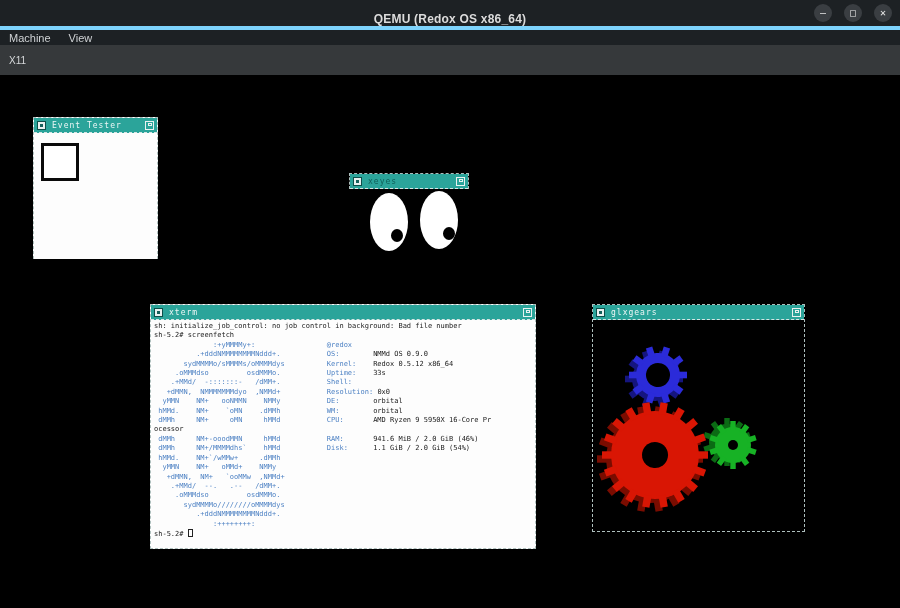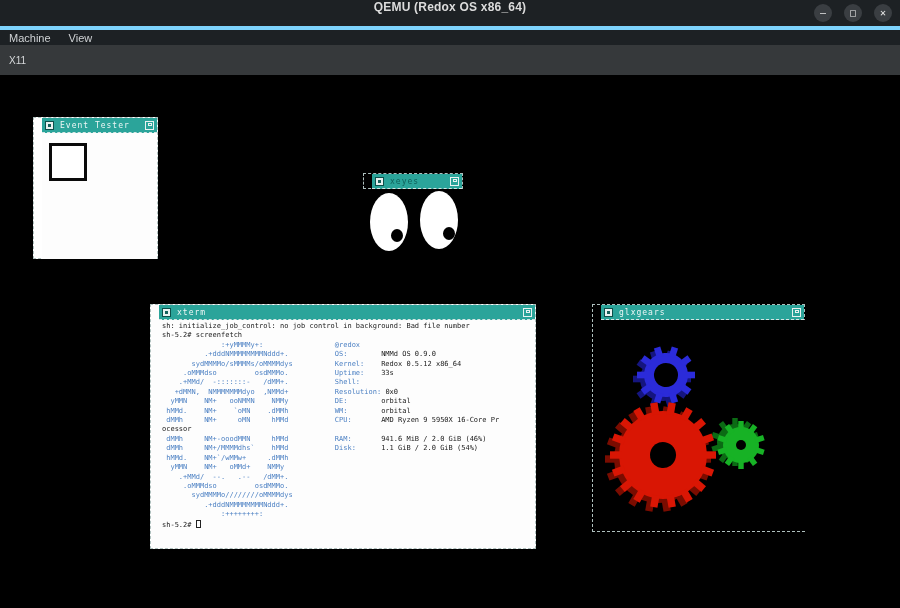--- a/index.html
+++ b/index.html
@@ -1,58 +1,58 @@
 <!DOCTYPE html>
 <html><head>
 <meta charset="utf-8">
 <style>
   * { margin:0; padding:0; box-sizing:border-box; }
   html,body { width:900px; height:608px; background:#000; overflow:hidden;
               font-family:"Liberation Sans", sans-serif; }
 
   
   .qemu-titlebar { position:relative; height:26px; background:#1d2124;
-    display:flex; align-items:flex-start; justify-content:center; }
+    display:flex; align-items:flex-end; justify-content:center; }
   .qemu-title { color:#dcdcdc; font-size:12px; font-weight:bold; letter-spacing:.2px; }
   .qemu-controls { position:absolute; right:8px; top:4px; display:flex; gap:12px; }
   .ctl-btn { width:18px; height:18px; border-radius:50%; background:#3a3e42;
     color:#e8e8e8; font-size:10px; line-height:18px; text-align:center;
     font-family:"DejaVu Sans Mono", monospace; cursor:default; }
   .qemu-menubar { height:19px; background:#1d2124; display:flex; align-items:center;
     gap:18px; padding:0 9px; border-top:4px solid #7dd3fc; }
   .menu-item { color:#cfd2d4; font-size:11px; }
   .qemu-tabstrip { height:30px; background:#36393b; display:flex; align-items:center; padding:0 9px; }
   .tab-label { color:#d5d8da; font-size:10px; }
 
   
   .desktop { position:relative; width:900px; height:545px; background:#000; }
 
   
-  .xwin { position:absolute; border:1px dashed #aebfbd;padding-left:8px; }
+  .xwin { position:absolute; border:1px dashed #aebfbd; }
   .xtitle { height:15px; background:#2ba49a; display:flex; align-items:center;
     gap:6px; padding:0 3px; border-bottom:1px dashed #d6e6e4;
     font-family:"DejaVu Sans Mono", monospace; font-size:8px; letter-spacing:1px;
     color:#eef7f6; white-space:nowrap; }
   .xtitle.dim { color:#0f615b; }
   .sysbtn { flex:0 0 auto; width:9px; height:9px; background:#e9f2f1;
     border:1px solid #0d4f4a; display:flex; align-items:center; justify-content:center; }
   .sysbtn::after { content:""; width:3px; height:3px; background:#14615b; }
   .maxbtn { flex:0 0 auto; margin-left:auto; width:9px; height:9px;
     border:1px solid #e9f2f1; position:relative; }
   .maxbtn::after { content:""; position:absolute; left:2px; top:1px; right:1px; bottom:3px;
     border:1px solid #e9f2f1; }
 
   
   .win-event-tester { left:33px; top:42px; width:125px; height:142px; background:#fff; }
   .et-body { position:relative; width:100%; height:126px; background:#fdfdfd; }
   .et-square { position:absolute; left:7px; top:10px; width:38px; height:38px;
     border:3px solid #0a0a0a; background:#fff; }
 
   
-  .win-xeyes { left:363px; top:98px; width:100px; height:16px; }
+  .win-xeyes { left:349px; top:98px; width:120px; height:16px; }
   .eye { position:absolute; background:#fff; border-radius:50%; }
   .eye-left  { left:370px; top:118px; width:38px; height:58px; }
   .eye-right { left:420px; top:116px; width:38px; height:58px; }
   .pupil { position:absolute; width:12px; height:13px; background:#000; border-radius:50%; }
   .pupil-left  { left:21px; top:36px; }
   .pupil-right { left:23px; top:36px; }
 
   
   .win-xterm { left:150px; top:229px; width:386px; height:245px; background:#fdfdfd; }
   .xterm-screen { width:100%; height:228px; background:#fdfdfd; padding:2px 0 0 3px; overflow:hidden; }
@@ -129,20 +129,21 @@
         <div class="term-line"><span class="c-b">    .+MMd/  -:::::::-   /dMM+.           Shell:</span></div>
         <div class="term-line"><span class="c-b">   +dMMN,  NMMMMMMMdyo  ,NMMd+           Resolution: </span><span class="c-k">0x0</span></div>
         <div class="term-line"><span class="c-b">  yMMN    NM+   ooNMMN    NMMy           DE:        </span><span class="c-k">orbital</span></div>
         <div class="term-line"><span class="c-b"> hMMd.    NM+    `oMN    .dMMh           WM:        </span><span class="c-k">orbital</span></div>
         <div class="term-line"><span class="c-b"> dMMh     NM+     oMN     hMMd           CPU:       </span><span class="c-k">AMD Ryzen 9 5950X 16-Core Pr</span></div>
         <div class="term-line"><span class="c-k">ocessor</span></div>
         <div class="term-line"><span class="c-b"> dMMh     NM+-ooodMMN     hMMd           RAM:       </span><span class="c-k">941.6 MiB / 2.0 GiB (46%)</span></div>
         <div class="term-line"><span class="c-b"> dMMh     NM+/MMMMdhs`    hMMd           Disk:      </span><span class="c-k">1.1 GiB / 2.0 GiB (54%)</span></div>
         <div class="term-line"><span class="c-b"> hMMd.    NM+`/wMMw+     .dMMh</span></div>
         <div class="term-line"><span class="c-b">  yMMN    NM+   oMMd+    NMMy</span></div>
+        <div class="term-line"><span class="c-b">   +dMMN,  NM+   `ooMMw  ,NMMd+</span></div>
         <div class="term-line"><span class="c-b">    .+MMd/  --.   .--   /dMM+.</span></div>
         <div class="term-line"><span class="c-b">     .oMMMdso         osdMMMo.</span></div>
         <div class="term-line"><span class="c-b">       sydMMMMo////////oMMMMdys</span></div>
         <div class="term-line"><span class="c-b">          .+dddNMMMMMMMMNddd+.</span></div>
         <div class="term-line"><span class="c-b">              :++++++++:</span></div>
         <div class="term-line"><span class="c-k">sh-5.2# </span><span class="c-cur"></span></div>
       </div>
   </div>
 
   <div class="xwin win-glxgears">

